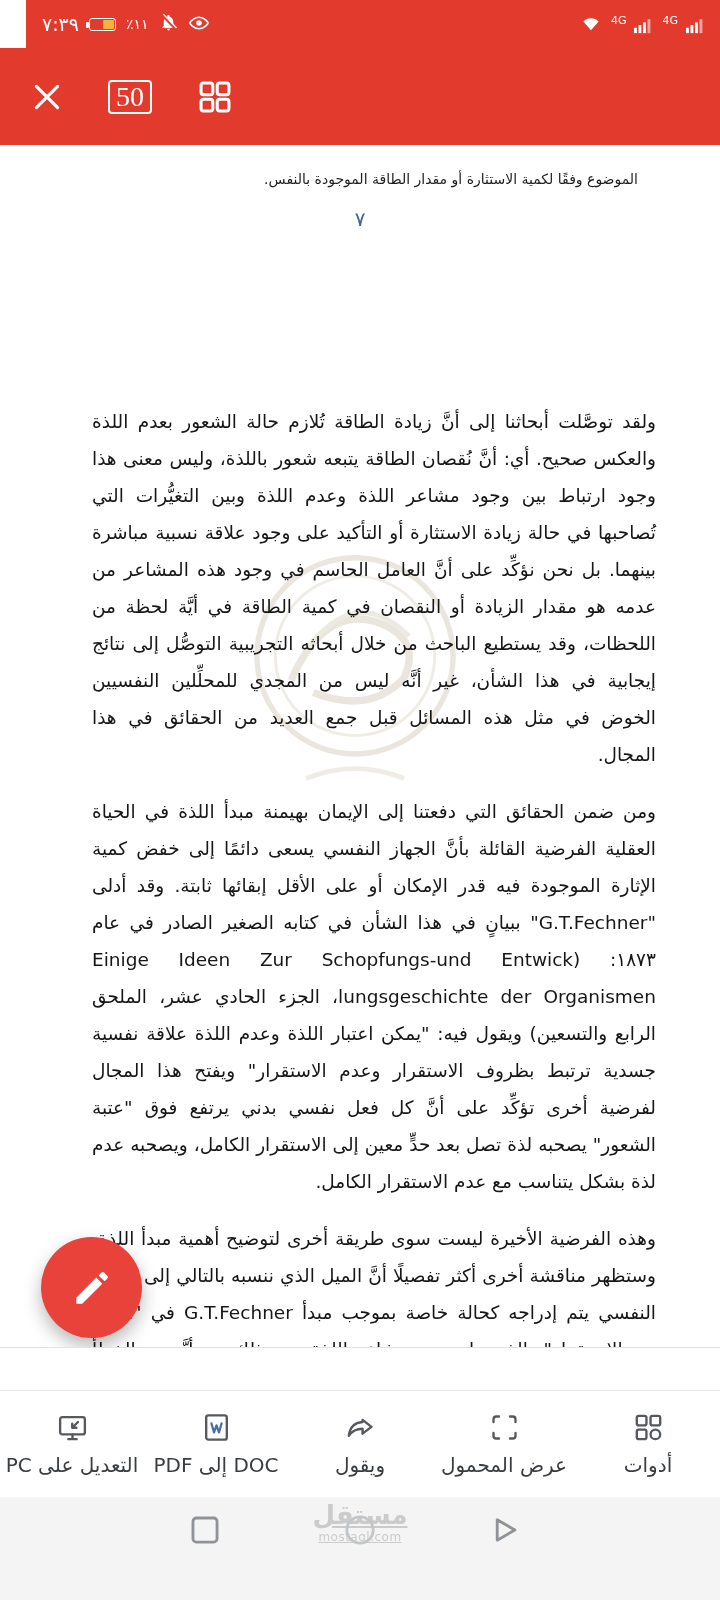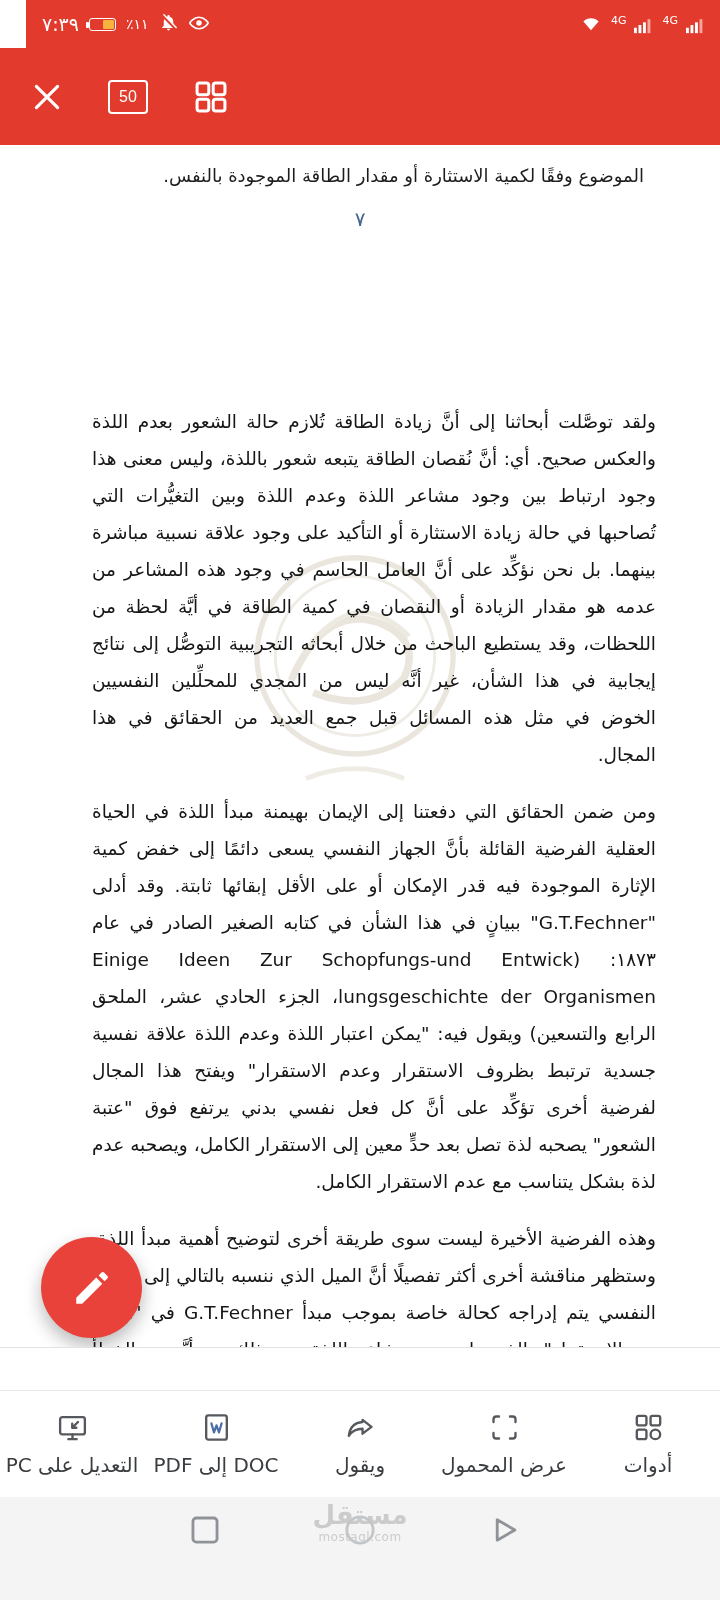--- a/index.html
+++ b/index.html
@@ -24,28 +24,28 @@
   .net-group{display:flex;align-items:flex-end;gap:8px;}
   .net-label{font-size:11px;line-height:1;margin-bottom:8px;}
   
   .app-bar{
     position:absolute;top:48px;left:0;right:0;height:97px;
     background:#e23b2e;display:flex;align-items:center;gap:44px;padding:0 30px;
   }
   .icon-btn{background:none;border:none;padding:0;cursor:pointer;display:flex;align-items:center;justify-content:center;}
   .page-box{
     min-width:40px;height:34px;border:2px solid #fff;border-radius:4px;
-    color:#fff;font-size:16px;display:flex;align-items:center;justify-content:center;
-    padding:0 6px;background:none;cursor:pointer;font-family:Liberation Sans, sans-serif;
+    color:#fff;font-size:28px;display:flex;align-items:center;justify-content:center;
+    padding:0 6px;background:none;cursor:pointer;font-family:Liberation Serif, serif;
   }
   
   .doc-area{position:absolute;top:145px;left:0;right:0;height:1202px;background:#fff;overflow:hidden;}
   .wm-logo{position:absolute;top:398px;left:232px;width:246px;height:260px;opacity:.55;pointer-events:none;}
   .p7-line{position:absolute;top:8px;left:81px;right:64px;direction:rtl;text-align:right;
-           font-size:18px;color:#1d1d1d;margin:12px;}
+           font-size:14px;color:#1d1d1d;margin:18px;}
   .page-num{width:100%;text-align:center;font-size:20px;color:#44658f;}
   .p7-num{position:absolute;top:62px;left:0;}
   .doc-body{position:absolute;top:258px;left:64px;right:64px;direction:rtl;margin-left:28px;}
   .doc-body p{
     margin:0 0 20px;text-align:justify;font-size:18.5px;line-height:37px;color:#161616;
   }
   .p8-num{margin-top:4px;}
   
   .fab{
     position:absolute;left:41px;top:1237px;width:101px;height:101px;border-radius:50%;
@@ -60,21 +60,21 @@
     border-top:1px solid #e6e6e6;display:flex;flex-direction:row-reverse;align-items:center;
   }
   .tb-item{flex:1;display:flex;flex-direction:column;align-items:center;gap:9px;background:none;border:none;cursor:pointer;padding:0;}
   .tb-label{font-size:20px;color:#3a3d40;font-family:"DejaVu Sans",sans-serif;white-space:nowrap;}
   
   .nav-bar{position:absolute;top:1497px;left:0;right:0;height:103px;background:#f4f4f4;}
   .nav-ic{position:absolute;top:16px;background:none;border:none;padding:0;cursor:pointer;}
   .nav-square{left:188px;}
   .nav-circle{left:343px;}
   .nav-triangle{left:488px;}
-  .site-wm{position:absolute;top:4px;left:0;right:0;text-align:center;color:#cbcbcb;pointer-events:none;}
+  .site-wm{position:absolute;top:4px;left:0;right:0;text-align:center;color:#cbcbcb;pointer-events:none;text-decoration:underline;}
   .site-wm .wm-title{font-size:26px;font-weight:bold;direction:rtl;line-height:1.1;}
   .site-wm .wm-domain{font-size:12px;letter-spacing:.5px;}
 </style>
 </head>
 <body>
 
 <div class="screen">
 
   <div class="status-bar">
     <div class="sb-group">

